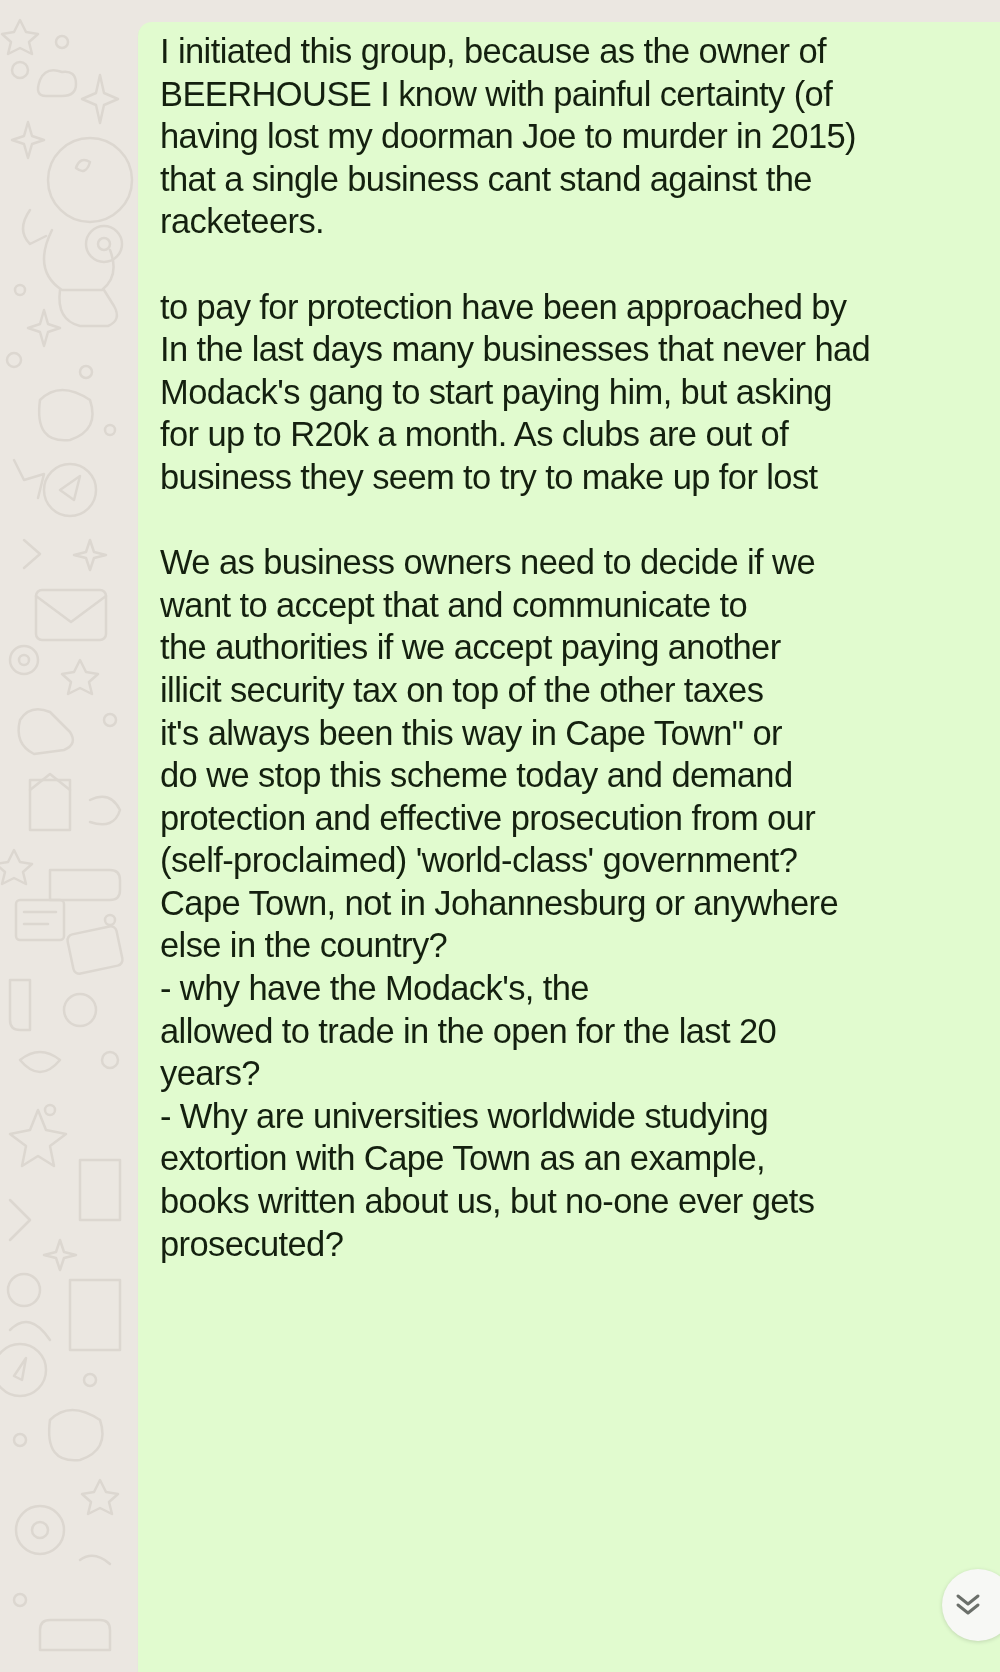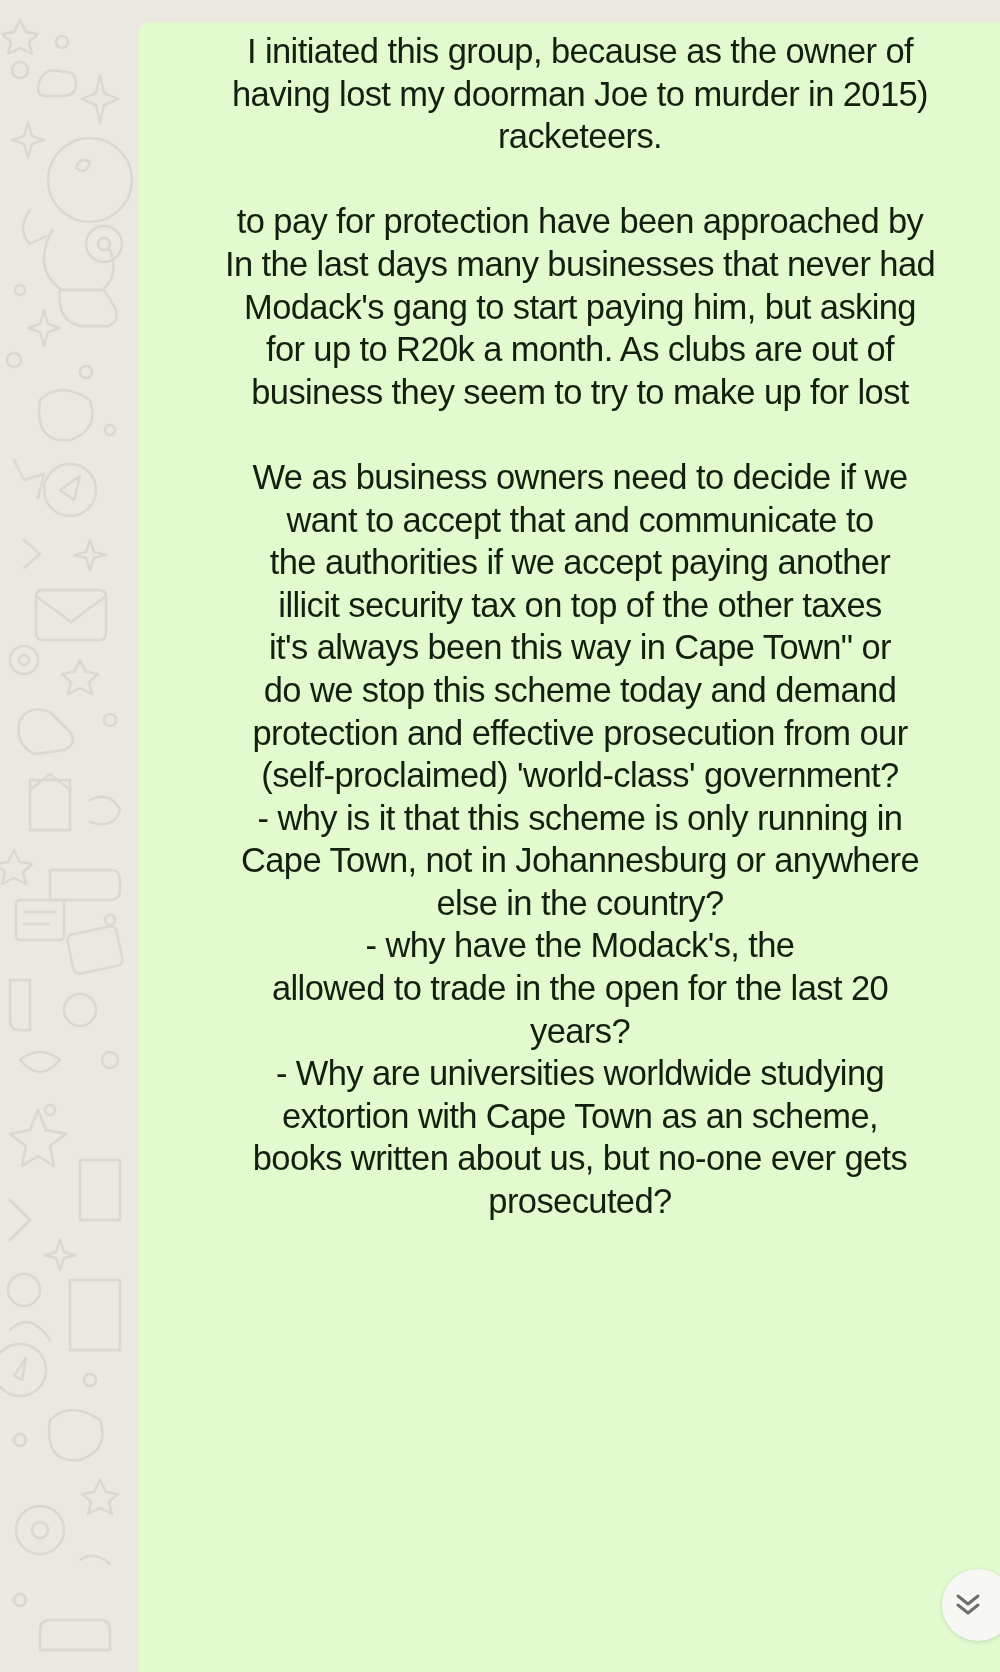--- a/index.html
+++ b/index.html
@@ -20,21 +20,21 @@
       width: 1000px; height: 1672px;
       background-color: #ebe7e1;
     }
     .wallpaper svg {
       position: absolute;
       left: 0; top: 0;
     }
     .chat-area {
       position: absolute;
       left: 0; top: 0;
-      width: 1000px; height: 1672px; text-align: center;
+      width: 1000px; height: 1672px;
     }
     .bubble {
       position: absolute;
       left: 138px;
       top: 22px;
       width: 880px;
       height: 1700px;
       background: #e1fbcf;
       border-radius: 14px 0 0 0;
       box-shadow: 0 1px 1px rgba(0,0,0,0.08);
@@ -152,47 +152,48 @@
     </g>
   </svg>
 </div>
 
 <div class="chat-area">
   <div class="bubble"></div>
 
   <div class="message-text" id="message-text">
     <div class="paragraph">
       <span class="line">I initiated this group, because as the owner of</span>
+      <span class="line">BEERHOUSE I know with painful certainty (of</span>
       <span class="line">having lost my doorman Joe to murder in 2015)</span>
+      <span class="line">that a single business cant stand against the</span>
       <span class="line">racketeers.</span>
     </div>
     <div class="paragraph">
       <span class="line">to pay for protection have been approached by</span>
       <span class="line">In the last days many businesses that never had</span>
       <span class="line">Modack's gang to start paying him, but asking</span>
       <span class="line">for up to R20k a month. As clubs are out of</span>
       <span class="line">business they seem to try to make up for lost</span>
     </div>
     <div class="paragraph">
       <span class="line">We as business owners need to decide if we</span>
       <span class="line">want to accept that and communicate to</span>
       <span class="line">the authorities if we accept paying another</span>
       <span class="line">illicit security tax on top of the other taxes</span>
       <span class="line">it's always been this way in Cape Town" or</span>
       <span class="line">do we stop this scheme today and demand</span>
       <span class="line">protection and effective prosecution from our</span>
       <span class="line">(self-proclaimed) 'world-class' government?</span>
-      <span class="line">- why is it that this scheme is only running in</span>
       <span class="line">Cape Town, not in Johannesburg or anywhere</span>
       <span class="line">else in the country?</span>
       <span class="line">- why have the Modack's, the</span>
       <span class="line">allowed to trade in the open for the last 20</span>
       <span class="line">years?</span>
       <span class="line">- Why are universities worldwide studying</span>
-      <span class="line">extortion with Cape Town as an scheme,</span>
+      <span class="line">extortion with Cape Town as an example,</span>
       <span class="line">books written about us, but no-one ever gets</span>
       <span class="line">prosecuted?</span>
     </div>
   </div>
 
   <div class="scroll-down-button" aria-label="Scroll to bottom">
     <svg width="30" height="30" viewBox="0 0 30 30">
       <path d="M5 6 l10 8 l10 -8" fill="none" stroke="#6b6f6a" stroke-width="3" stroke-linecap="round" stroke-linejoin="round"></path>
       <path d="M5 15 l10 8 l10 -8" fill="none" stroke="#6b6f6a" stroke-width="3" stroke-linecap="round" stroke-linejoin="round"></path>
     </svg>

